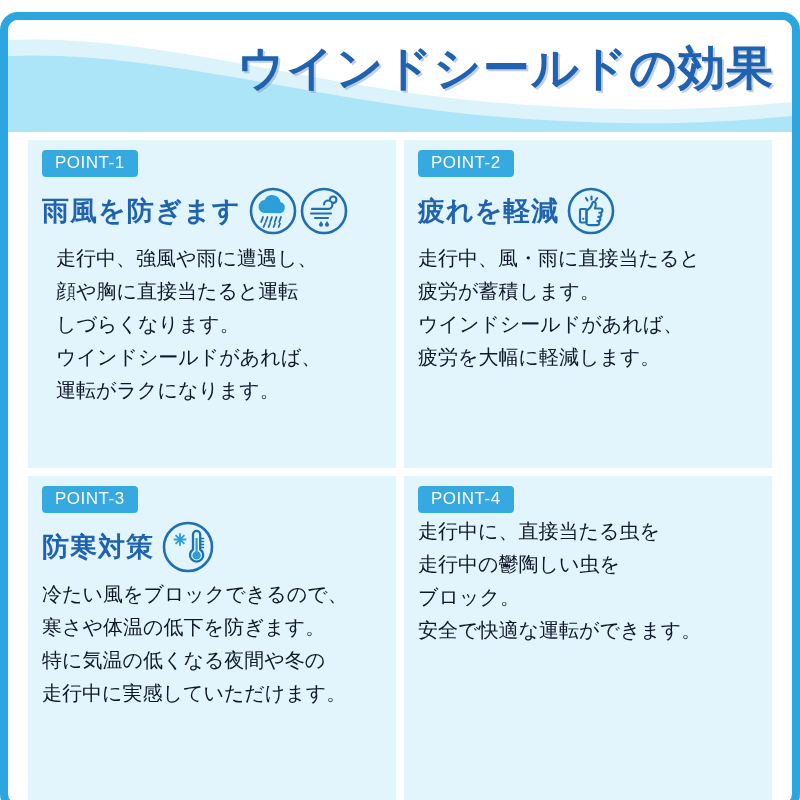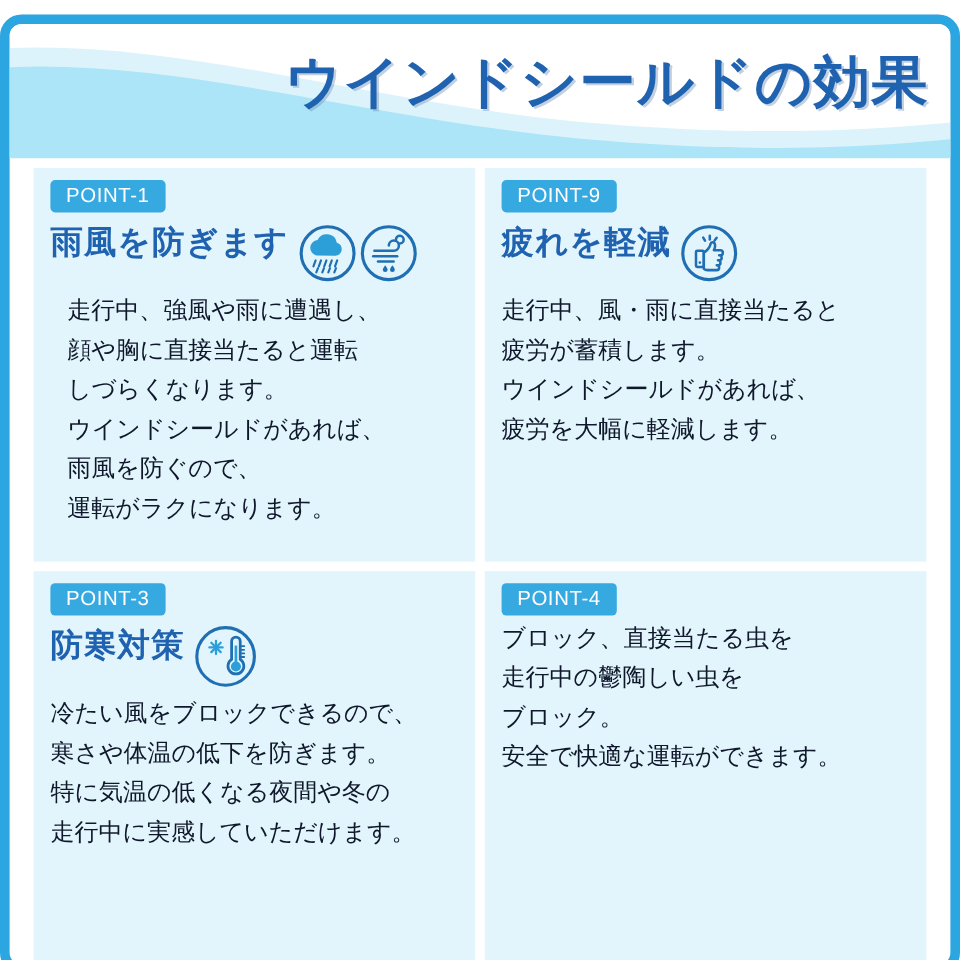--- a/index.html
+++ b/index.html
@@ -58,21 +58,21 @@
     color:#ffffff;
     font-size:17px;
     letter-spacing:.5px;
     padding:3px 13px 4px 13px;
     border-radius:4px;
     line-height:1.15;
     font-family:"Liberation Sans",sans-serif;
   }
 
   .headrow{
-    display:flex;
+    display:flex;align-items:center;
     margin-top:7px;margin-bottom:4px;
     height:54px;
   }
   .heading{
     font-size:27px;font-weight:bold;color:#1f63b0;
     letter-spacing:1px;white-space:nowrap;
     font-family:"DejaVu Sans","Liberation Sans",sans-serif;
   }
   .icons{display:flex;align-items:center;margin-left:8px;gap:3px;}
   .icons svg{display:block;}
@@ -136,27 +136,26 @@
               <path d="M27 34 c0 0 -2 2.6 -2 3.7 a2 2 0 0 0 4 0 c0 -1.1 -2 -3.7 -2 -3.7z"></path>
             </g>
           </svg>
         </span>
       </div>
       <div class="body indent">
         <span class="ln">走行中、強風や雨に遭遇し、</span>
         <span class="ln">顔や胸に直接当たると運転</span>
         <span class="ln">しづらくなります。</span>
         <span class="ln">ウインドシールドがあれば、</span>
-        <span class="ln">雨風を防ぐので、</span>
         <span class="ln">運転がラクになります。</span>
       </div>
     </div>
 
     <div class="panel">
-      <span class="badge">POINT-9</span>
+      <span class="badge">POINT-2</span>
       <div class="headrow">
         <span class="heading">疲れを軽減</span>
         <span class="icons">
           <svg width="48" height="48" viewBox="0 0 48 48">
             <circle cx="24" cy="24" r="22" fill="none" stroke="#1f6fb2" stroke-width="2.6"></circle>
             <g fill="none" stroke="#1f6fb2" stroke-width="2.1" stroke-linejoin="round" stroke-linecap="round">
               <rect x="13" y="22" width="6.5" height="13.5" rx="1"></rect>
               <path d="M19.5 23.5 c2.5 -1.3 5.2 -4.6 5.7 -7.3 c.3 -1.6 2.6 -1.9 3.3 -.4 c.7 1.5 .2 4.1 -.6 5.7 h5.4 a2.1 2.1 0 0 1 0 4.2 h-1 a2.1 2.1 0 0 1 0 4.2 h-1 a2.1 2.1 0 0 1 0 4.2 h-1 a2 2 0 0 1 0 4 h-7.8 a5 5 0 0 1 -3 -1.1z"></path>
               <line x1="24.5" y1="12.5" x2="24.5" y2="9.5"></line>
               <line x1="20.5" y1="13.5" x2="19" y2="11"></line>
@@ -203,21 +202,21 @@
         <span class="ln">冷たい風をブロックできるので、</span>
         <span class="ln">寒さや体温の低下を防ぎます。</span>
         <span class="ln">特に気温の低くなる夜間や冬の</span>
         <span class="ln">走行中に実感していただけます。</span>
       </div>
     </div>
 
     <div class="panel">
       <span class="badge">POINT-4</span>
       <div class="body">
-        <span class="ln">ブロック、直接当たる虫を</span>
+        <span class="ln">走行中に、直接当たる虫を</span>
         <span class="ln">走行中の鬱陶しい虫を</span>
         <span class="ln">ブロック。</span>
         <span class="ln">安全で快適な運転ができます。</span>
       </div>
     </div>
 
   </div>
 </div>
 
 </body></html>

